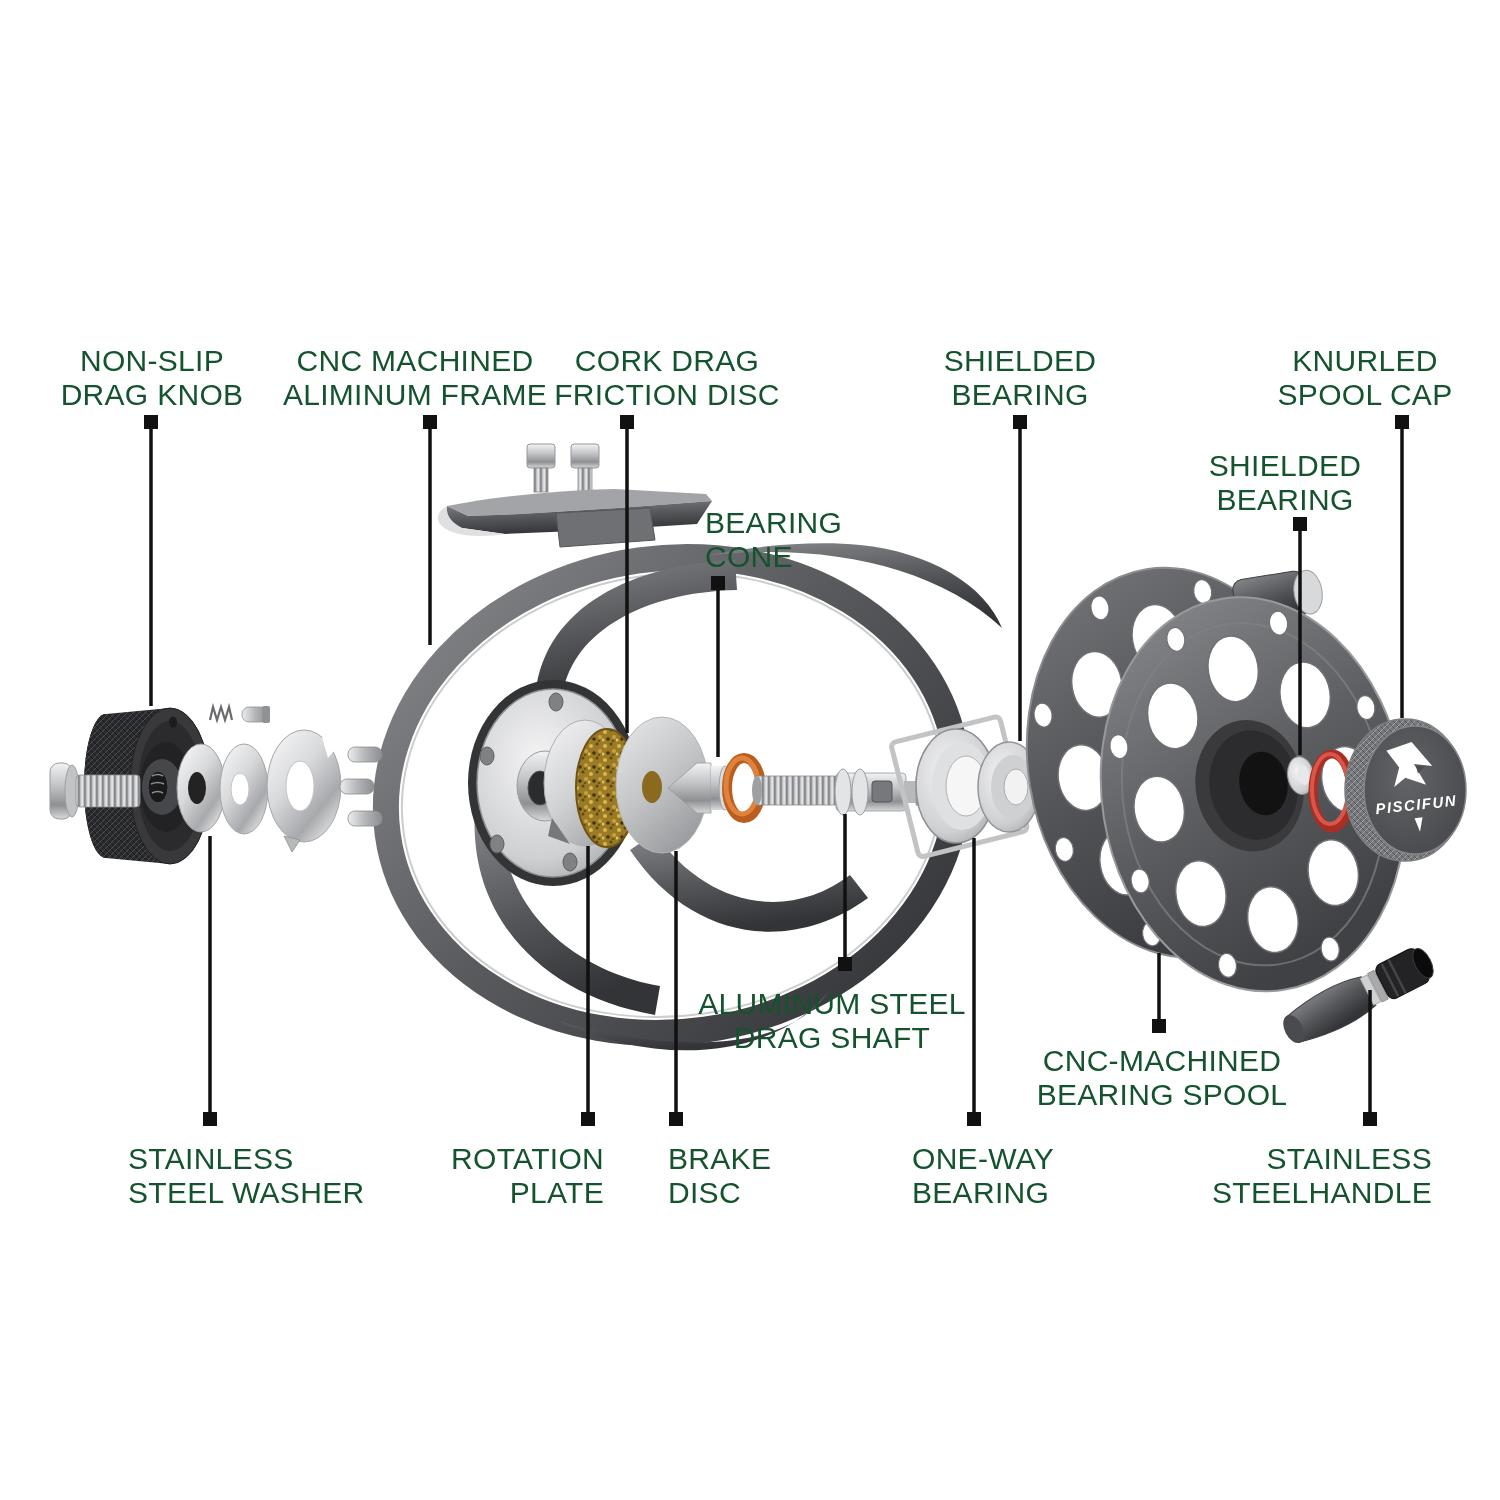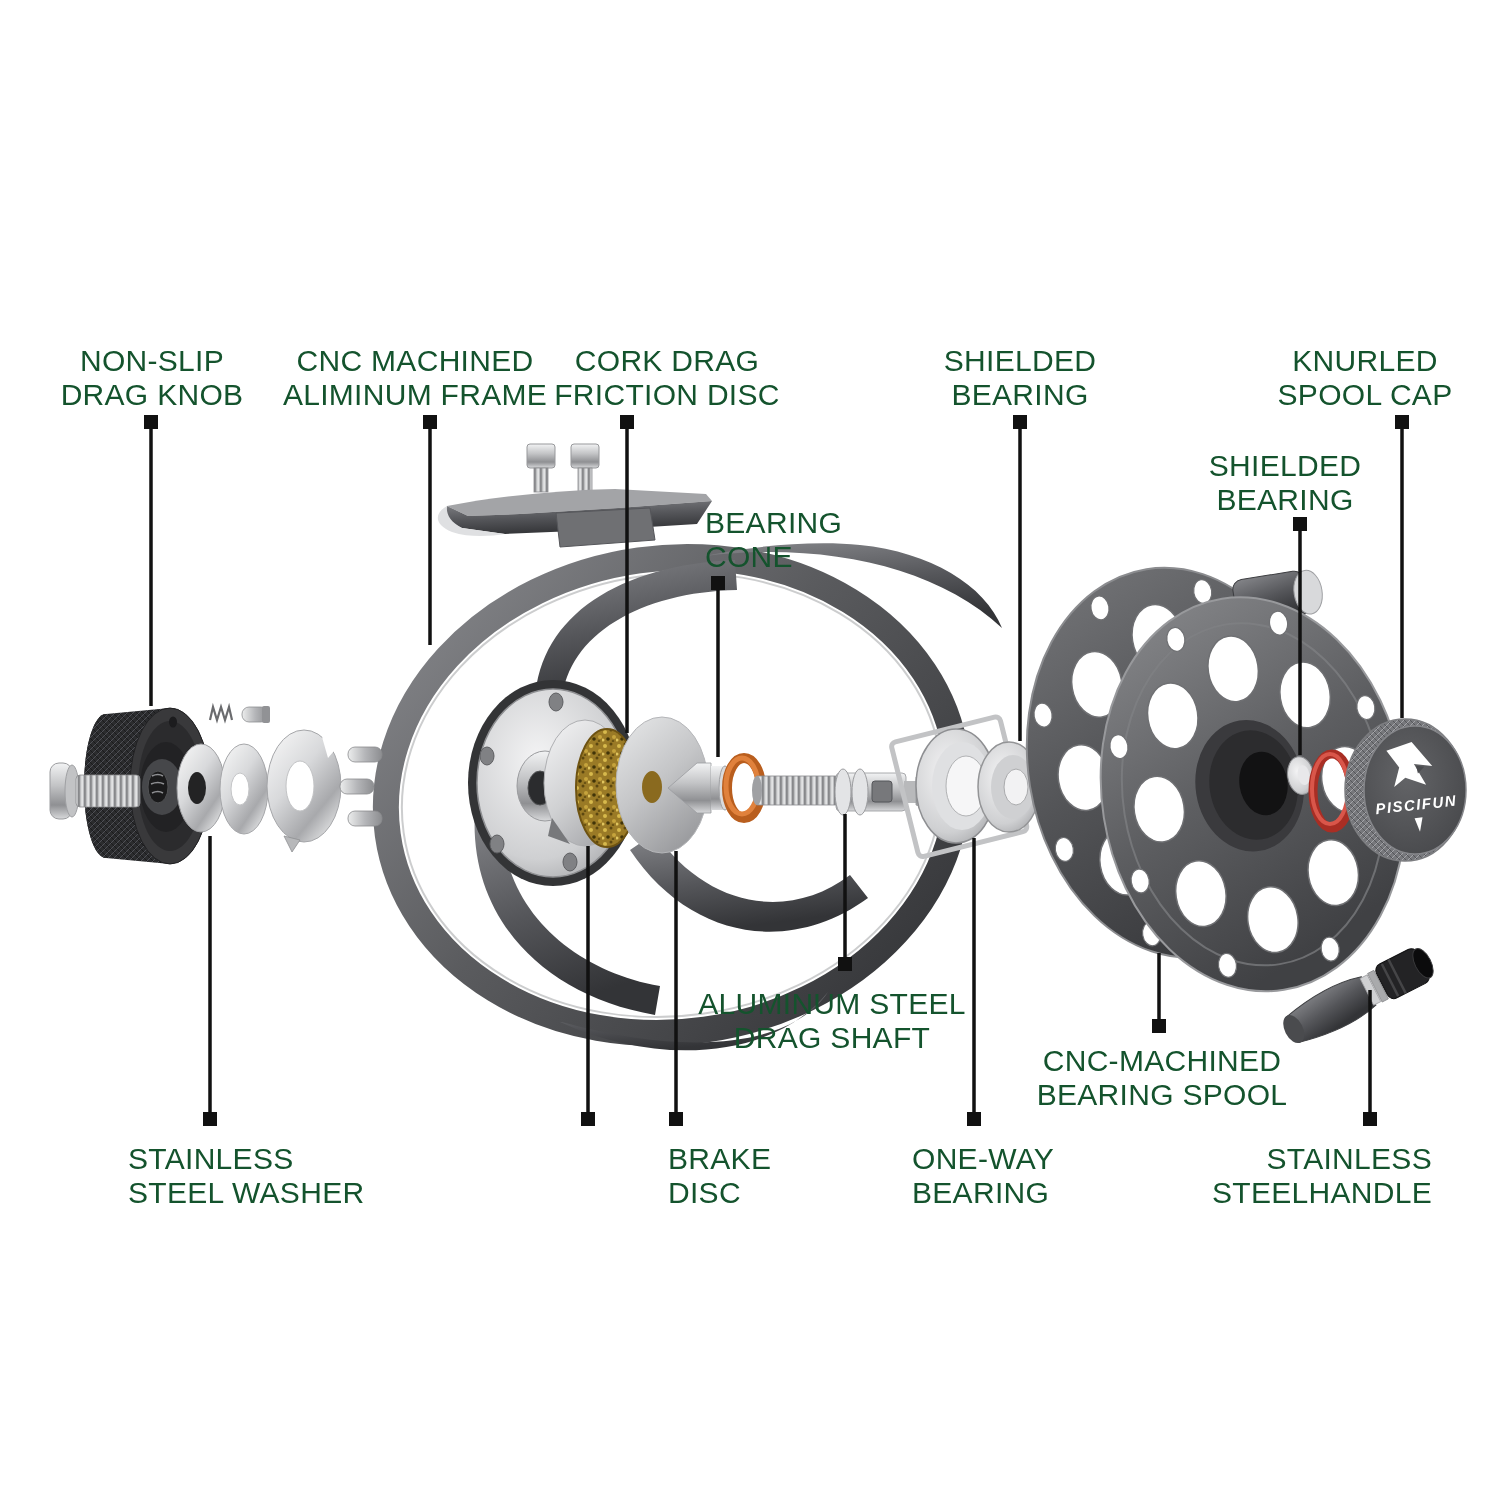--- a/index.html
+++ b/index.html
@@ -391,20 +391,24 @@
     <span>BEARING</span>
   </div>
   <div class="lbl" style="left:705px; top:506px;">
     <span>BEARING</span>
     <span>CONE</span>
   </div>
   <div class="lbl" style="left:128px; top:1142px;">
     <span>STAINLESS</span>
     <span>STEEL WASHER</span>
   </div>
+  <div class="lbl rightal" style="right:896px; top:1142px;">
+    <span>ROTATION</span>
+    <span>PLATE</span>
+  </div>
   <div class="lbl" style="left:668px; top:1142px;">
     <span>BRAKE</span>
     <span>DISC</span>
   </div>
   <div class="lbl center" style="left:832px; top:987px;">
     <span>ALUMINUM STEEL</span>
     <span>DRAG SHAFT</span>
   </div>
   <div class="lbl" style="left:912px; top:1142px;">
     <span>ONE-WAY</span>

